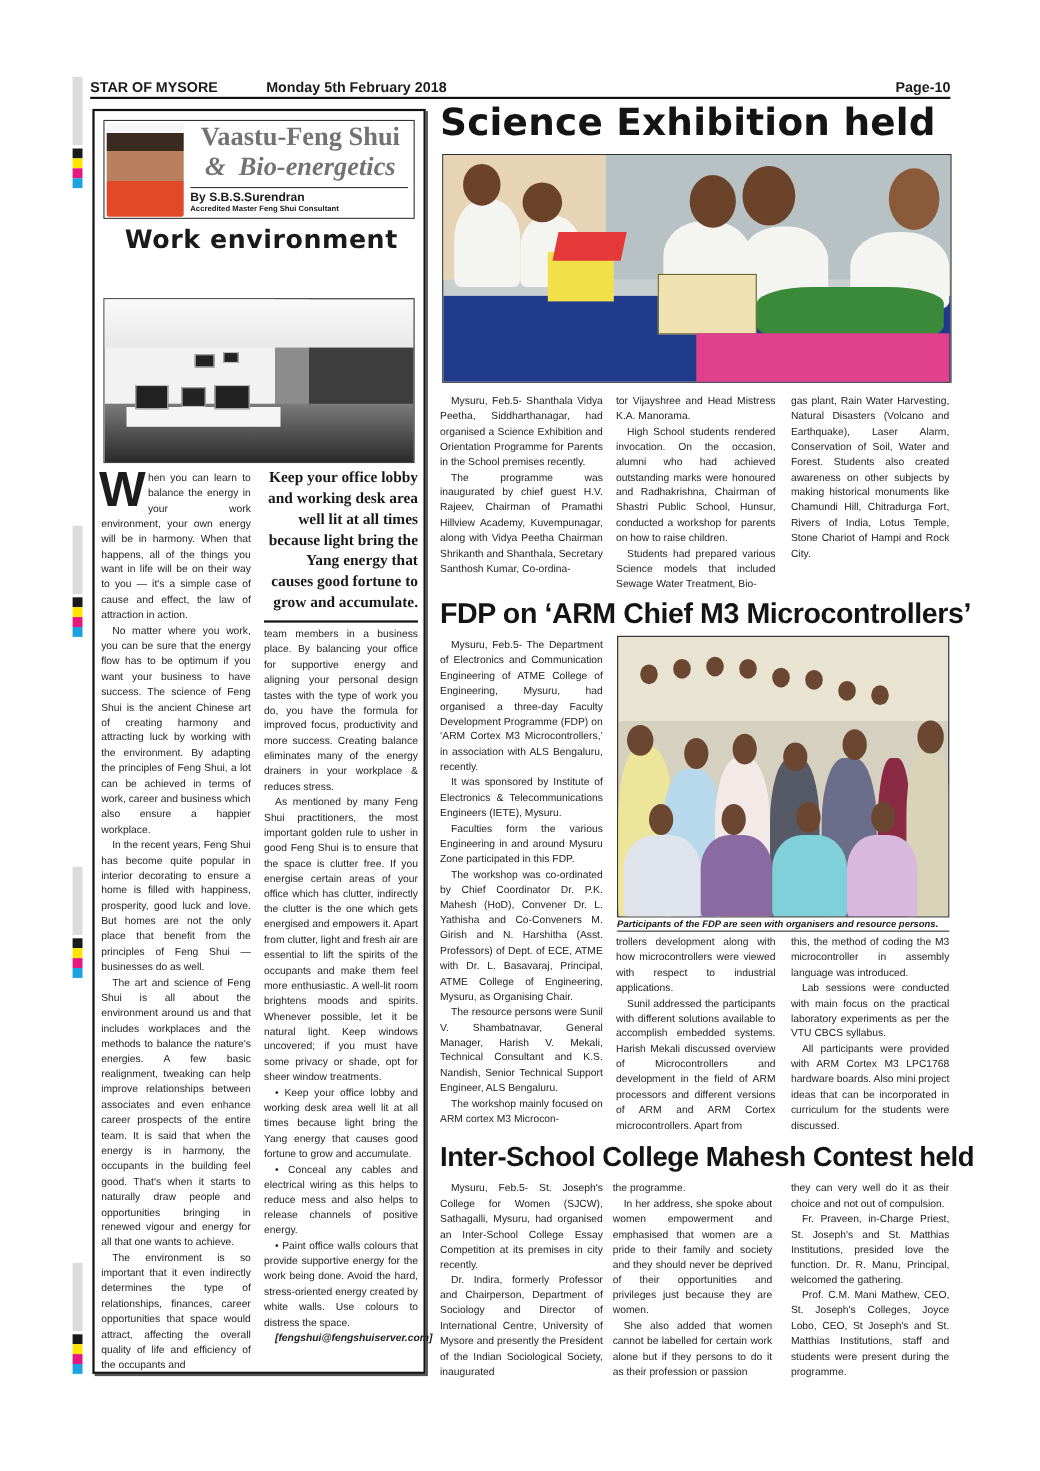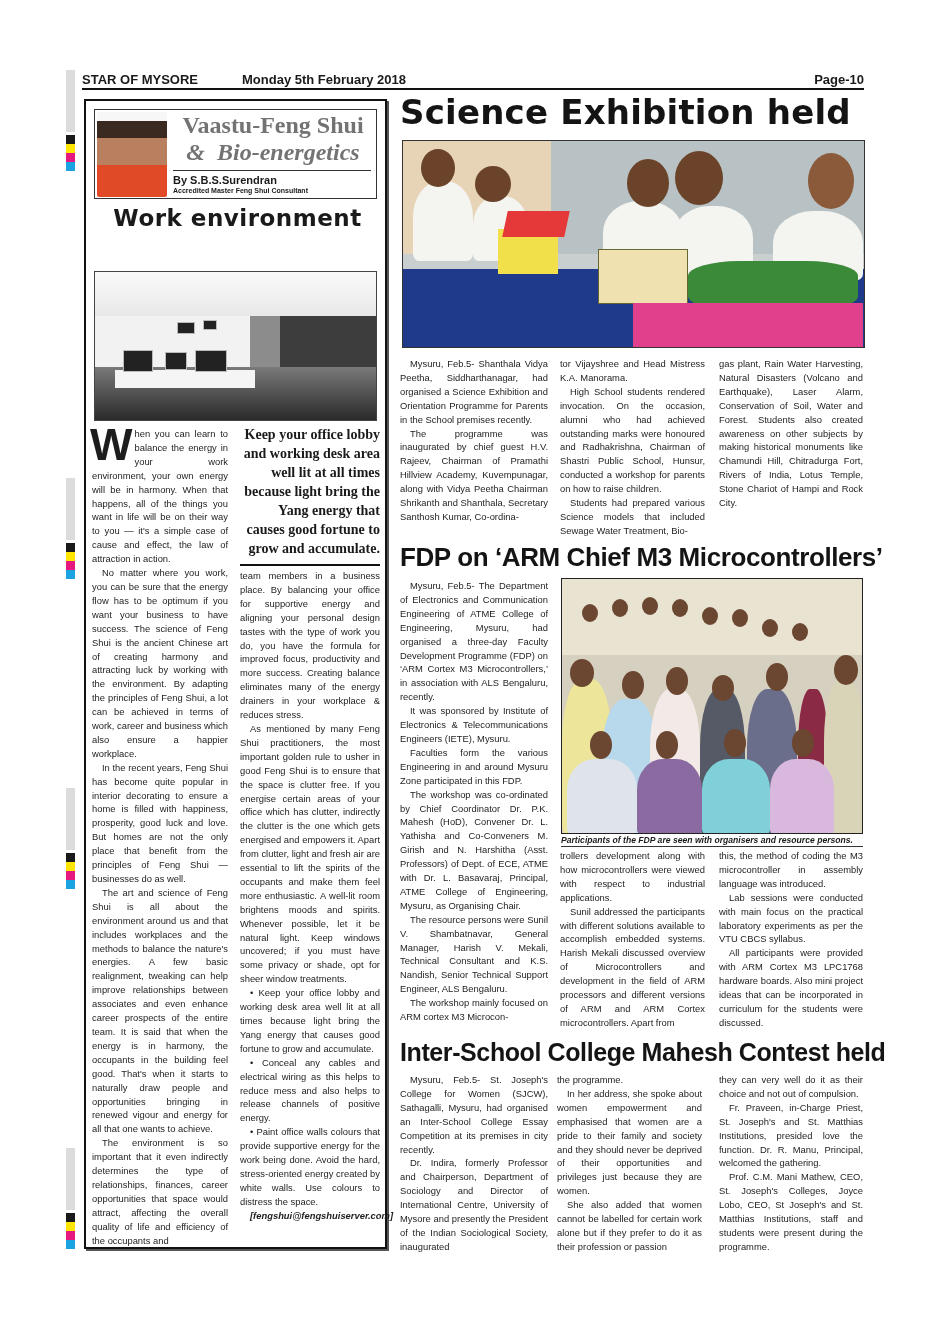--- a/index.html
+++ b/index.html
@@ -232,19 +232,19 @@
 </div>
 
 <div class="headline h-essay">Inter-School College Mahesh Contest held</div>
 <div class="col" style="left:400px;top:1073px;width:148px;">
   <p>Mysuru, Feb.5- St. Joseph's College for Women (SJCW), Sathagalli, Mysuru, had organised an Inter-School College Essay Competition at its premises in city recently.</p>
   <p>Dr. Indira, formerly Professor and Chairperson, Department of Sociology and Director of International Centre, University of Mysore and presently the President of the Indian Sociological Society, inaugurated</p>
 </div>
 <div class="col" style="left:529px;top:1073px;width:145px;margin-left:28px;">
   <p class="noindent">the programme.</p>
   <p>In her address, she spoke about women empowerment and emphasised that women are a pride to their family and society and they should never be deprived of their opportunities and privileges just because they are women.</p>
-  <p>She also added that women cannot be labelled for certain work alone but if they prefer to do it as their profession or passion</p>
+  <p>She also added that women cannot be labelled for certain work alone but if they persons to do it as their profession or passion</p>
 </div>
 <div class="col" style="left:719px;top:1073px;width:144px;">
   <p class="noindent">they can very well do it as their choice and not out of compulsion.</p>
   <p>Fr. Praveen, in-Charge Priest, St. Joseph's and St. Matthias Institutions, presided love the function. Dr. R. Manu, Principal, welcomed the gathering.</p>
   <p>Prof. C.M. Mani Mathew, CEO, St. Joseph's Colleges, Joyce Lobo, CEO, St Joseph's and St. Matthias Institutions, staff and students were present during the programme.</p>
 </div>
 
 </body></html>

